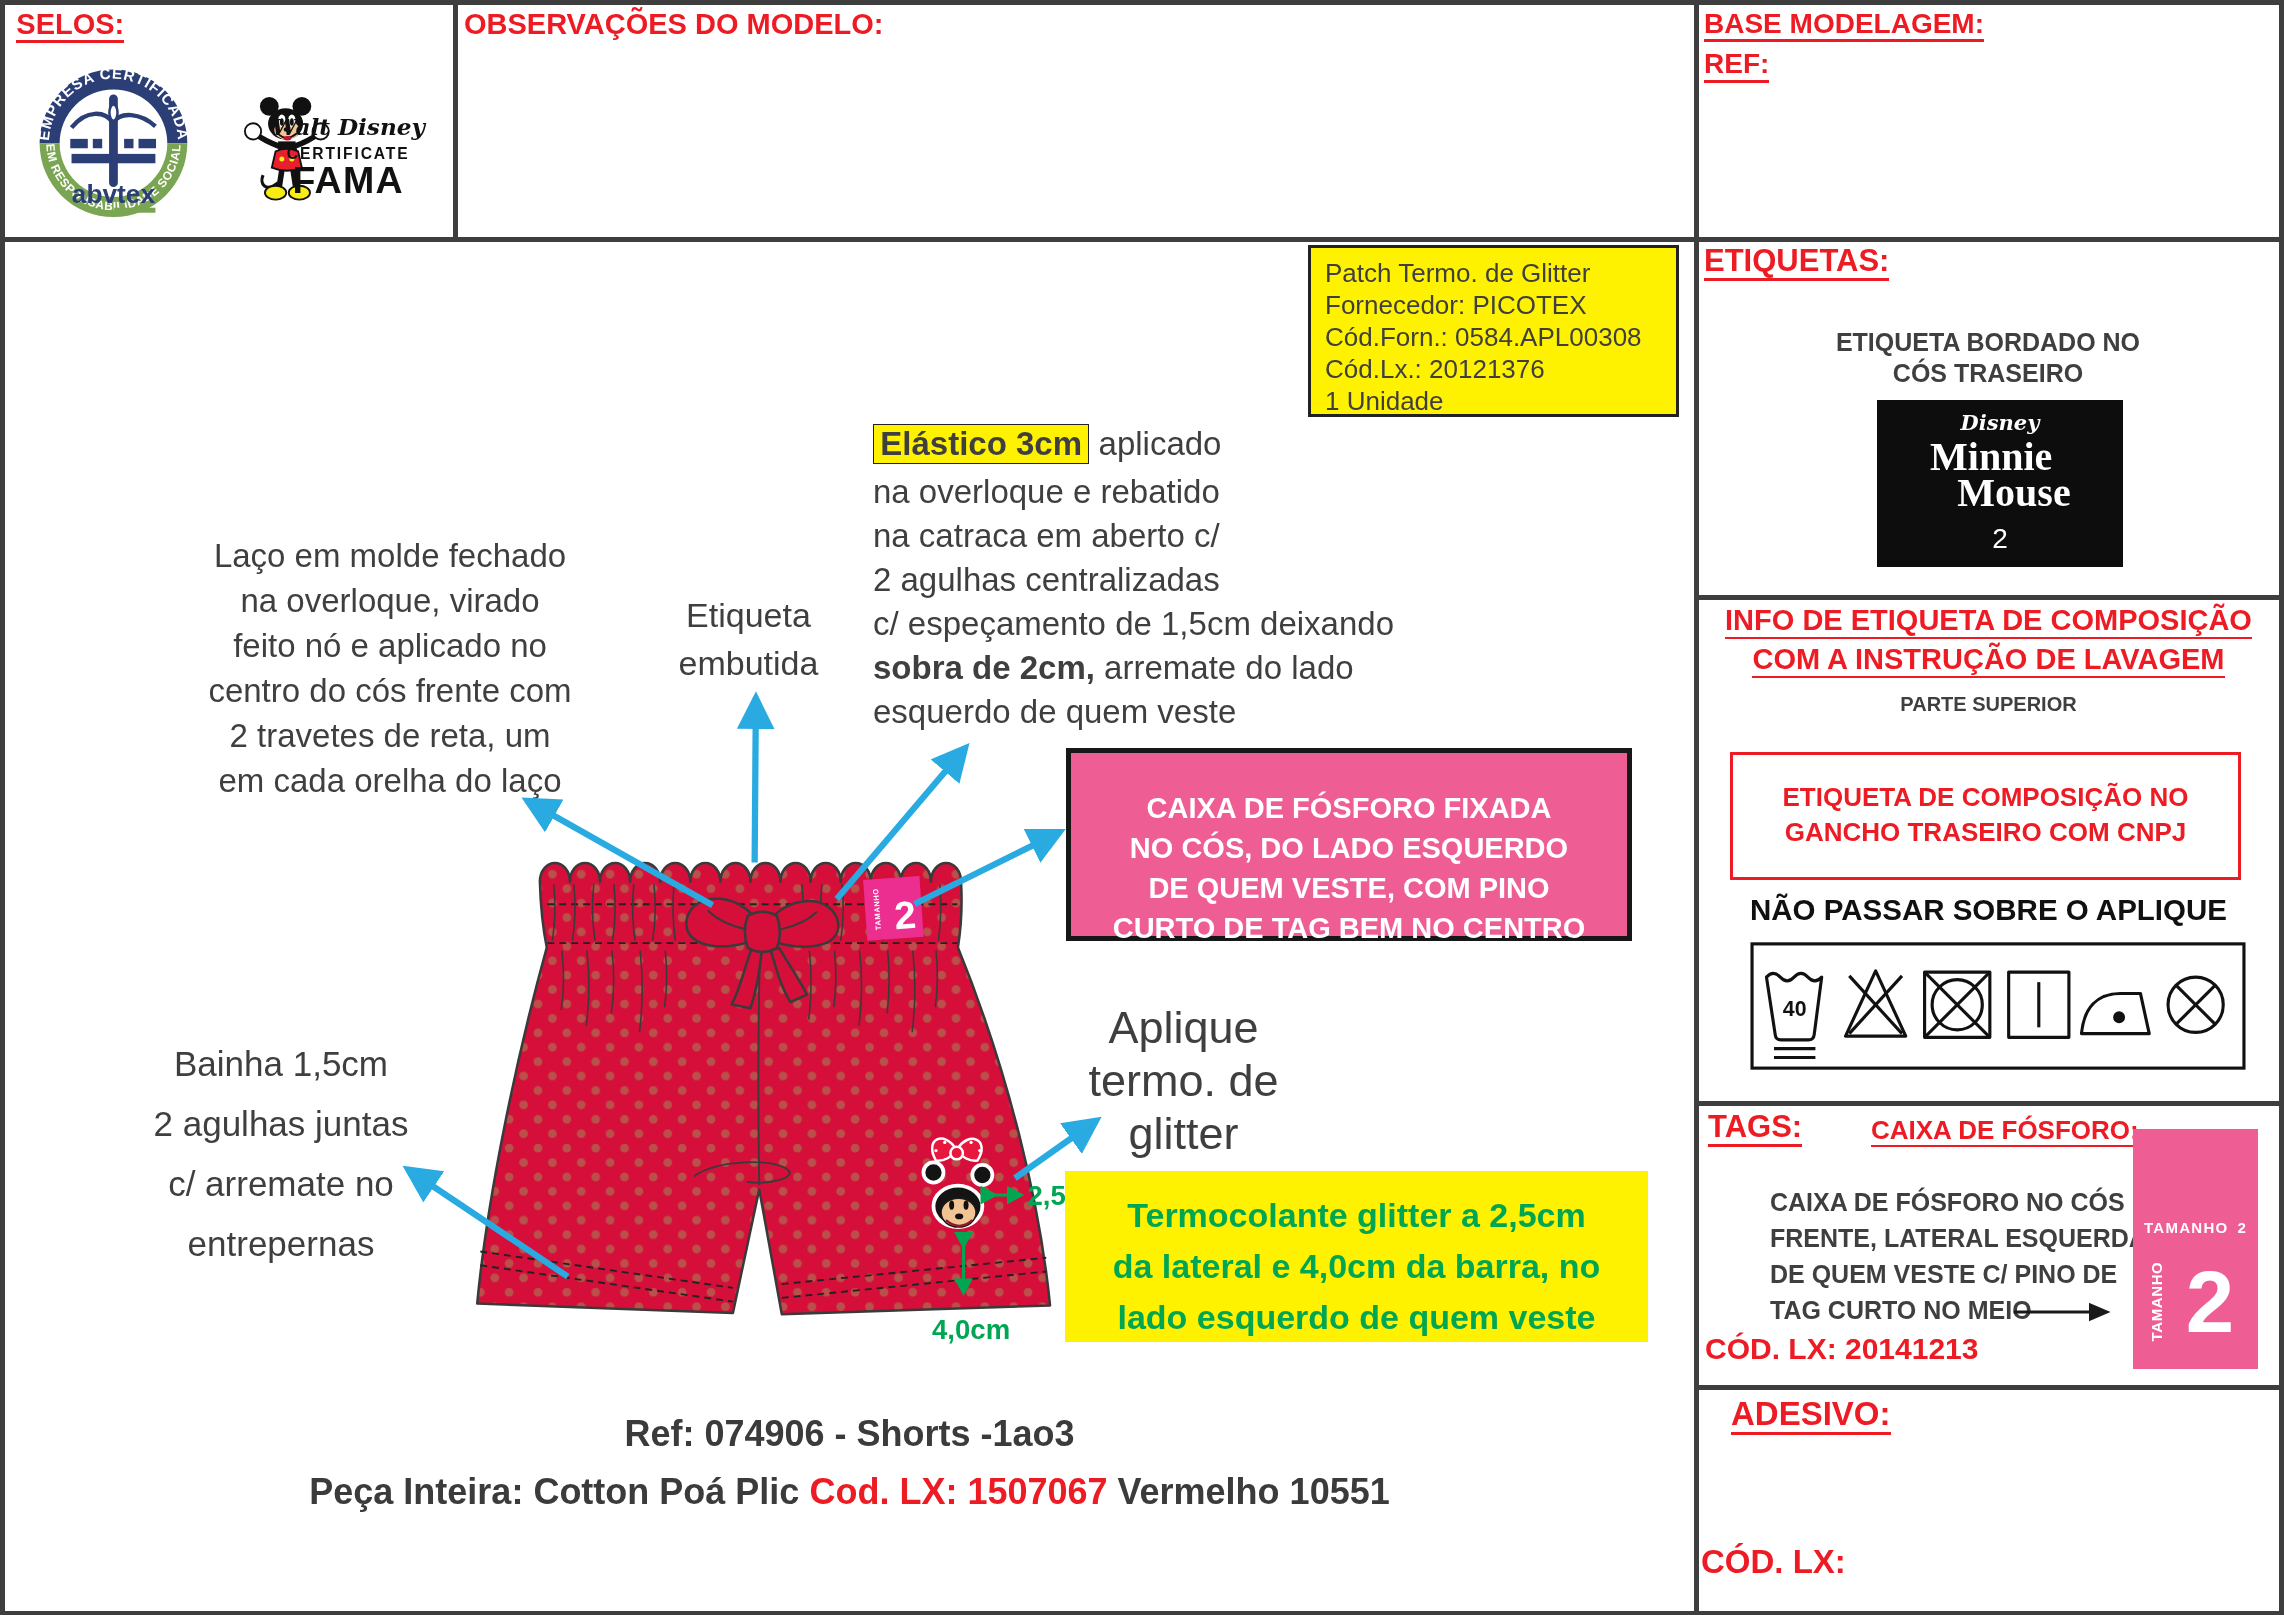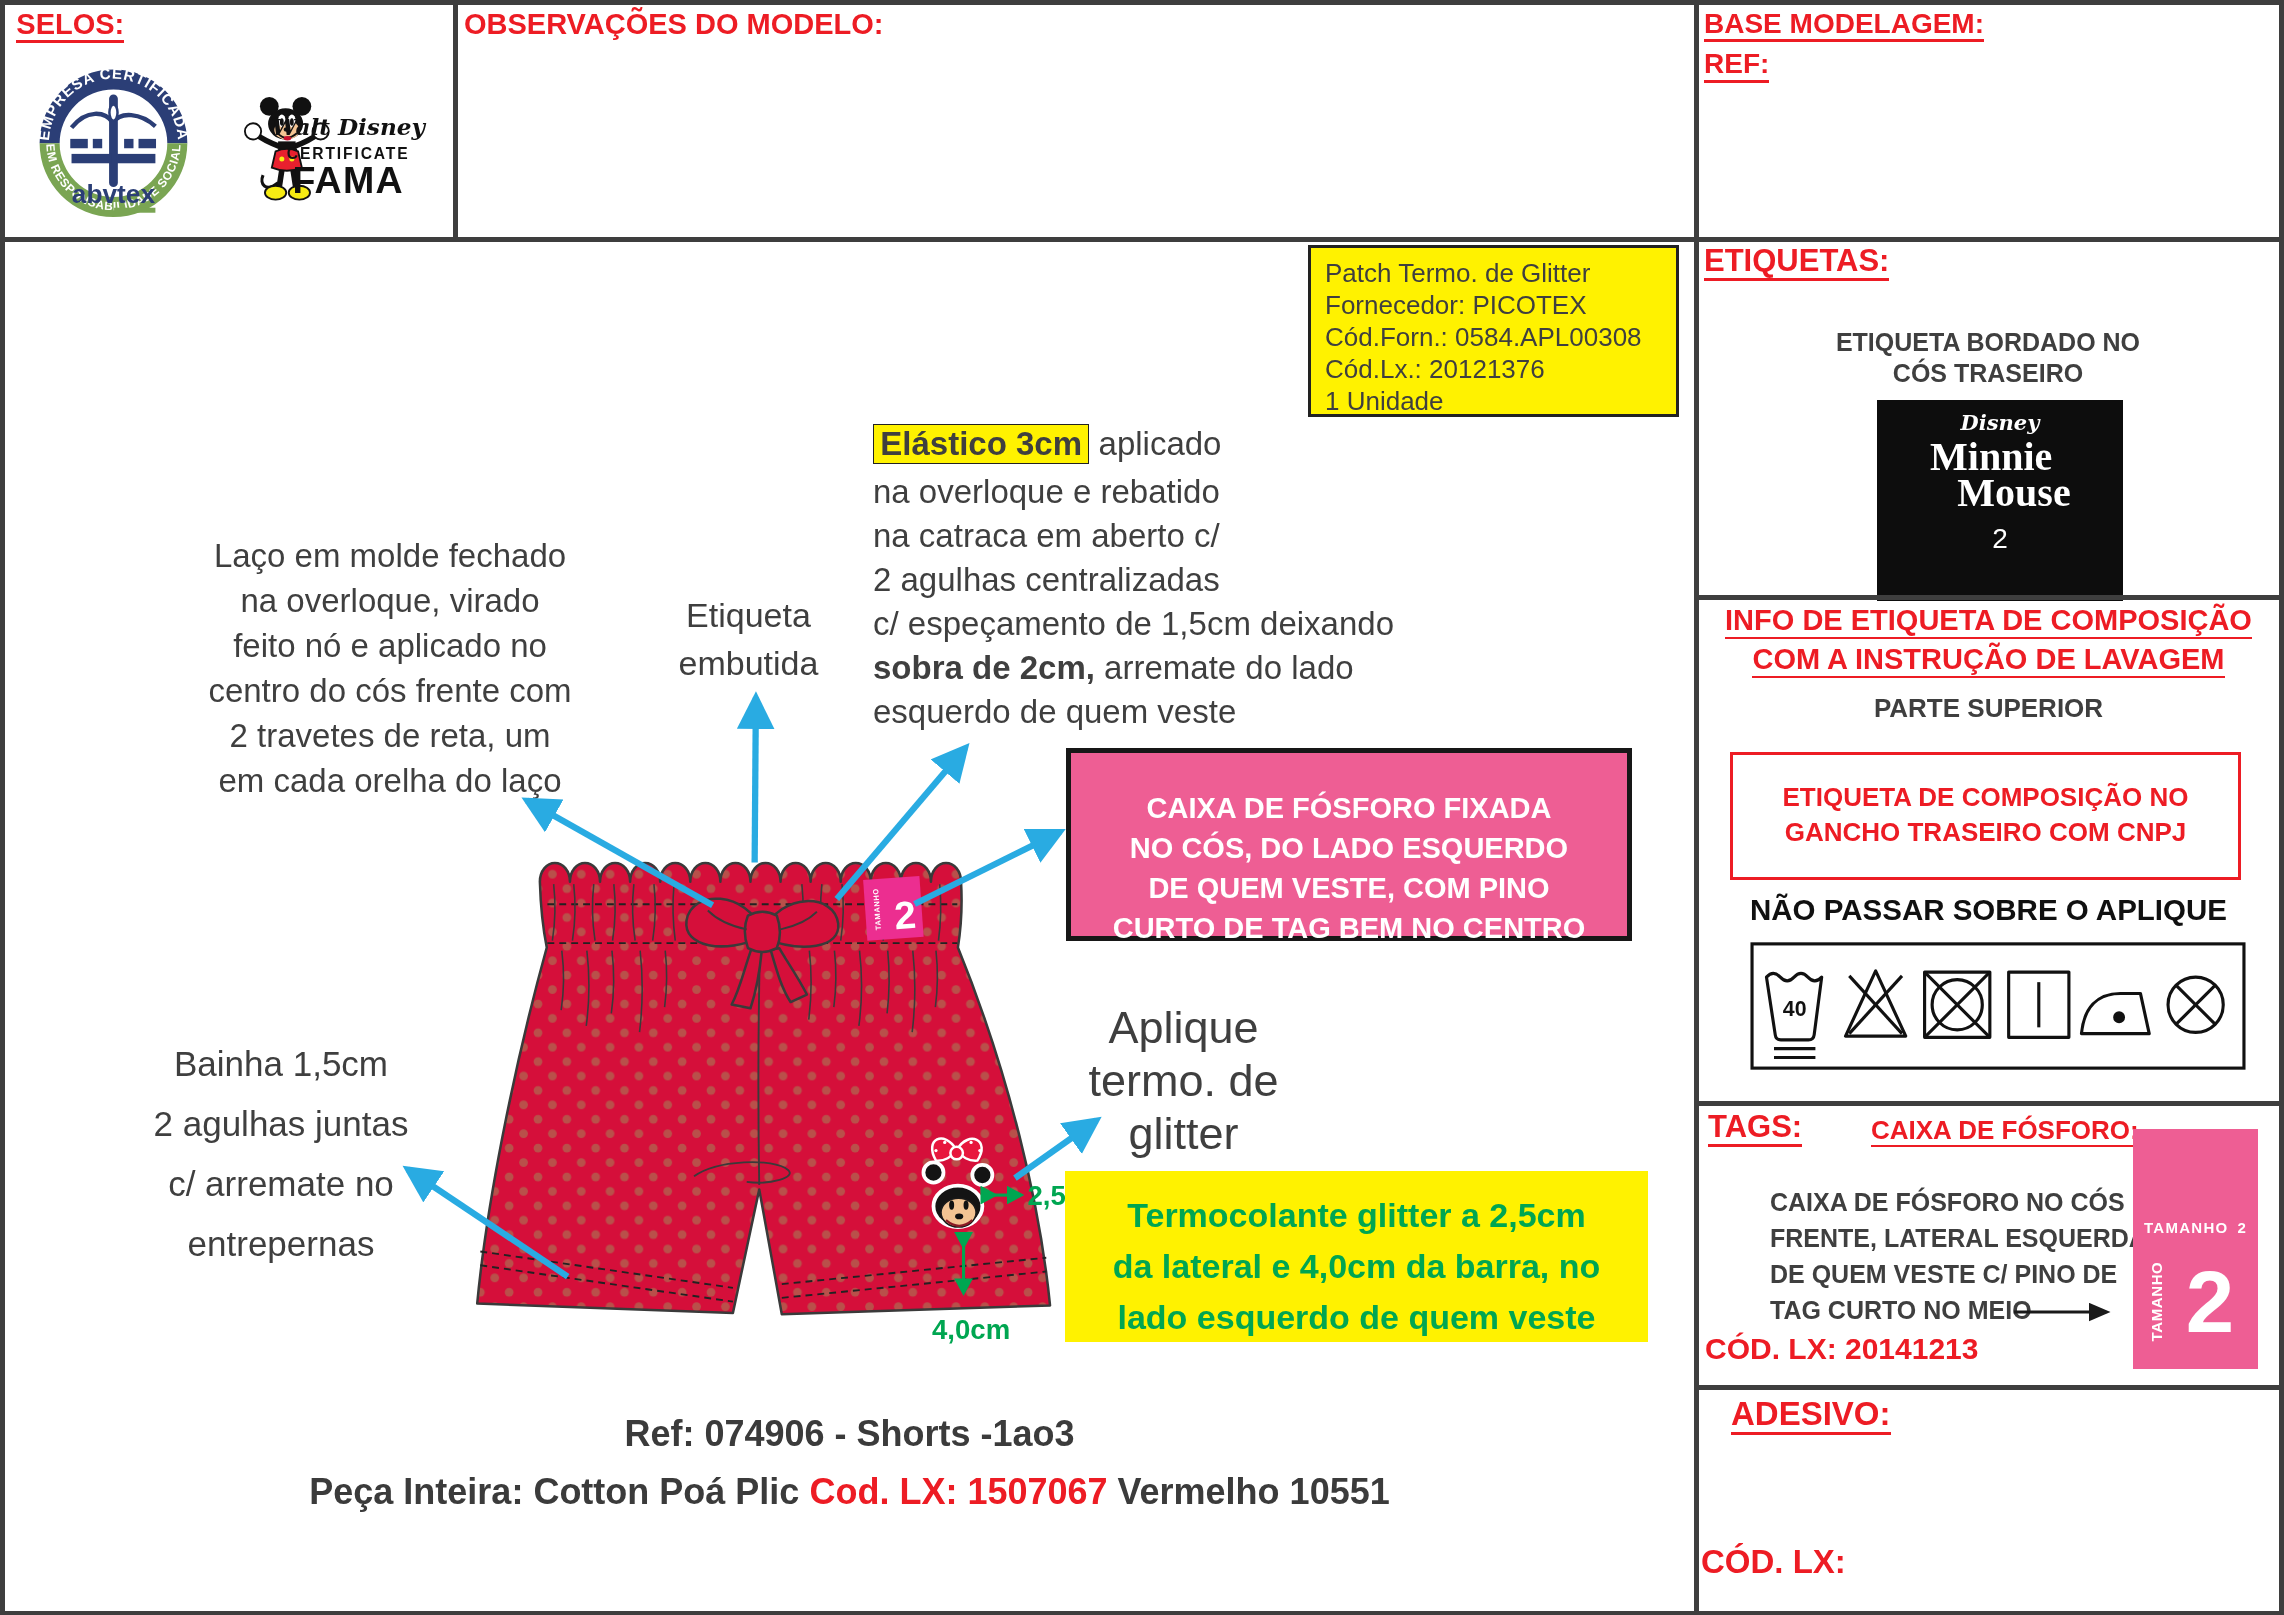--- a/index.html
+++ b/index.html
@@ -269,32 +269,32 @@
       <line x1="1618" y1="1878" x2="1748" y2="1786" marker-end="url(#bah)"></line>
       <line x1="905" y1="2035" x2="650" y2="1864" marker-end="url(#bah)"></line>
     </g>
   </svg>
 
   <div class="abs rh z3" style="left:1704px;top:243px;font-size:31px;"><span class="u">ETIQUETAS:</span></div>
   <div class="abs z3 dark ctr" style="left:1731px;top:327px;width:514px;font-size:25px;font-weight:bold;line-height:31px;">
     <div>ETIQUETA BORDADO NO</div>
     <div>CÓS TRASEIRO</div>
   </div>
-  <div class="abs z3" style="left:1877px;top:400px;width:246px;height:201px;background:#0d0d0d;color:#fff;">
+  <div class="abs z3" style="left:1877px;top:400px;width:246px;height:167px;background:#0d0d0d;color:#fff;">
     <div class="abs" style="left:0;top:10px;width:100%;text-align:center;font-family:'DejaVu Serif',serif;font-style:italic;font-weight:bold;font-size:21px;">Disney</div>
     <div class="abs" style="left:-8.8px;top:33px;width:100%;text-align:center;font-family:'Liberation Serif',serif;font-weight:bold;font-size:40px;">Minnie</div>
     <div class="abs" style="left:14px;top:69px;width:100%;text-align:center;font-family:'Liberation Serif',serif;font-weight:bold;font-size:40px;">Mouse</div>
     <div class="abs" style="left:0;top:123px;width:100%;text-align:center;font-size:28px;">2</div>
   </div>
 
   <div class="abs rh z3 ctr" style="left:1697px;top:601px;width:583px;font-size:29px;line-height:39px;">
     <div><span class="u" style="border-bottom-width:2.5px;">INFO DE ETIQUETA DE COMPOSIÇÃO</span></div>
     <div><span class="u" style="border-bottom-width:2.5px;">COM A INSTRUÇÃO DE LAVAGEM</span></div>
   </div>
-  <div class="abs z3 ctr" style="left:1697px;top:693px;width:583px;font-size:26px;font-weight:bold;color:#3f3f3f;">PARTE SUPERIOR</div>
+  <div class="abs z3 ctr" style="left:1697px;top:693px;width:583px;font-size:20px;font-weight:bold;color:#3f3f3f;">PARTE SUPERIOR</div>
   <div class="abs z3 ctr rh" style="left:1730px;top:752px;width:511px;height:128px;border:3.8px solid #ed1c24;box-sizing:border-box;padding-top:25px;font-size:26px;line-height:35px;">
     <div>ETIQUETA DE COMPOSIÇÃO NO</div>
     <div>GANCHO TRASEIRO COM CNPJ</div>
   </div>
   <div class="abs z3 ctr" style="left:1697px;top:893px;width:583px;font-size:29.5px;font-weight:bold;color:#101010;">NÃO PASSAR SOBRE O APLIQUE</div>
 
   <svg class="abs z3" style="left:1750px;top:942px;" width="496" height="128" viewBox="0 0 790 204">
     <rect x="3" y="3" width="784" height="198" fill="#fff" stroke="#111" stroke-width="5"></rect>
     <g stroke="#111" stroke-width="5" fill="none" stroke-linejoin="round">
       <g>

